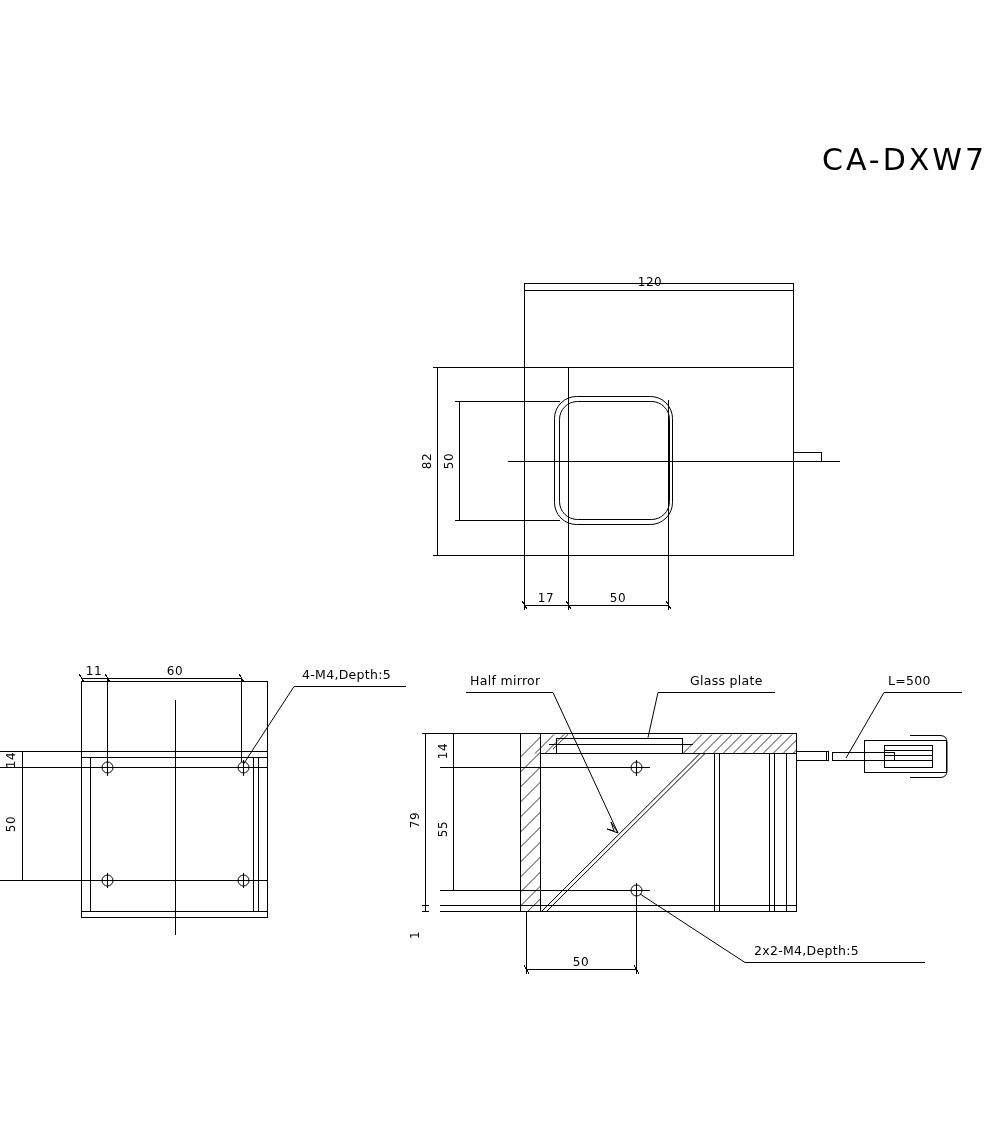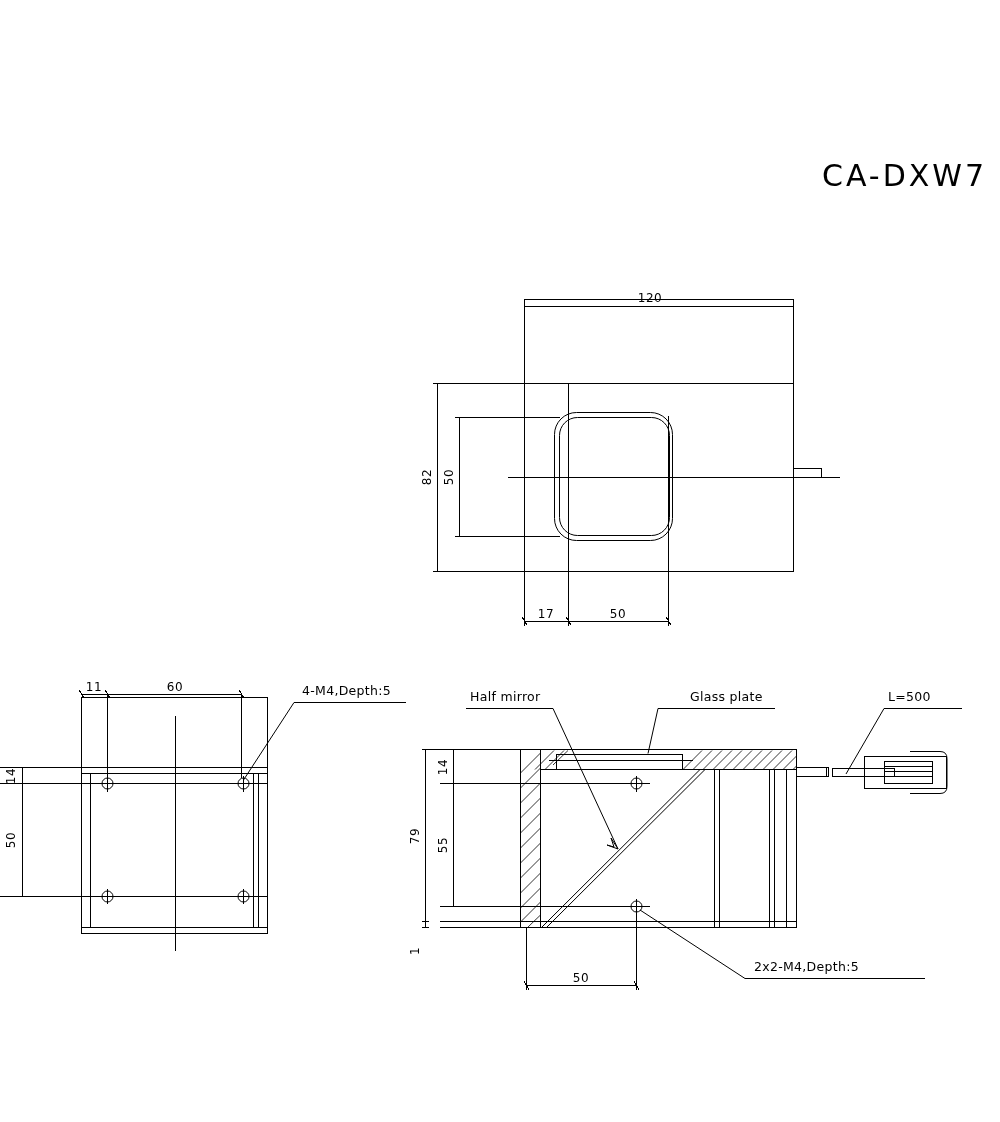--- a/index.html
+++ b/index.html
@@ -10,21 +10,21 @@
   }
   body {
     width: 1000px;
     height: 1122px;
     position: relative;
     font-family: "DejaVu Sans", sans-serif;
     overflow: hidden;
   }
   #sheet {
     position: absolute;
-    left: 0; top: 16px;
+    left: 0; top: 0;
     width: 1000px;
     height: 820px;
   }
   svg#drawing {
     position: absolute;
     left: 0; top: 0;
     width: 1000px;
     height: 1122px;
     display: block;
   }

